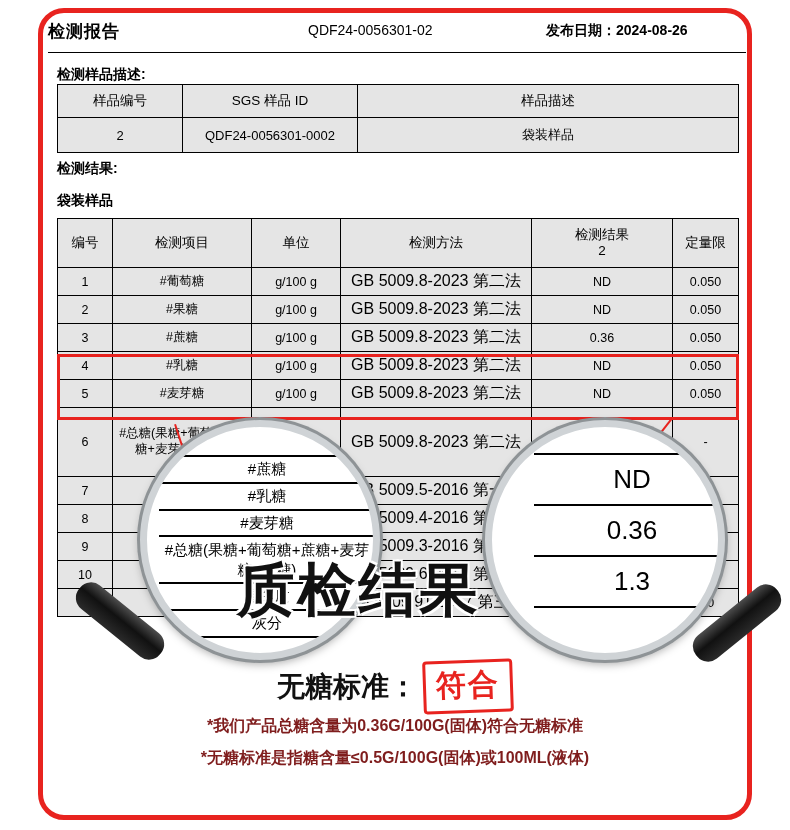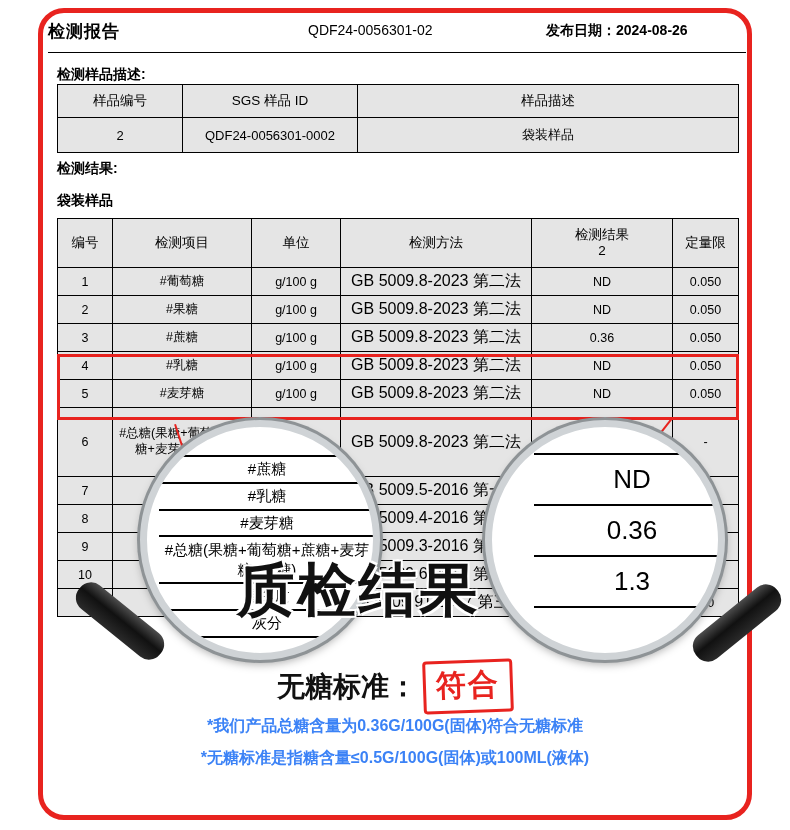--- a/index.html
+++ b/index.html
@@ -229,21 +229,21 @@
     letter-spacing: 2px;
     transform: rotate(-2deg);
   }
   .note {
     position: absolute;
     left: 0;
     width: 790px;
     text-align: center;
     font-size: 16px;
     font-weight: bold;
-    color: #3b82f6;
+    color: #7f1d1d;
   }
   #note1 { top: 716px; }
   #note2 { top: 748px; }
   #note3 { top: 780px; }
 </style>
 </head>
 <body>
 
 <div id="page">
 

